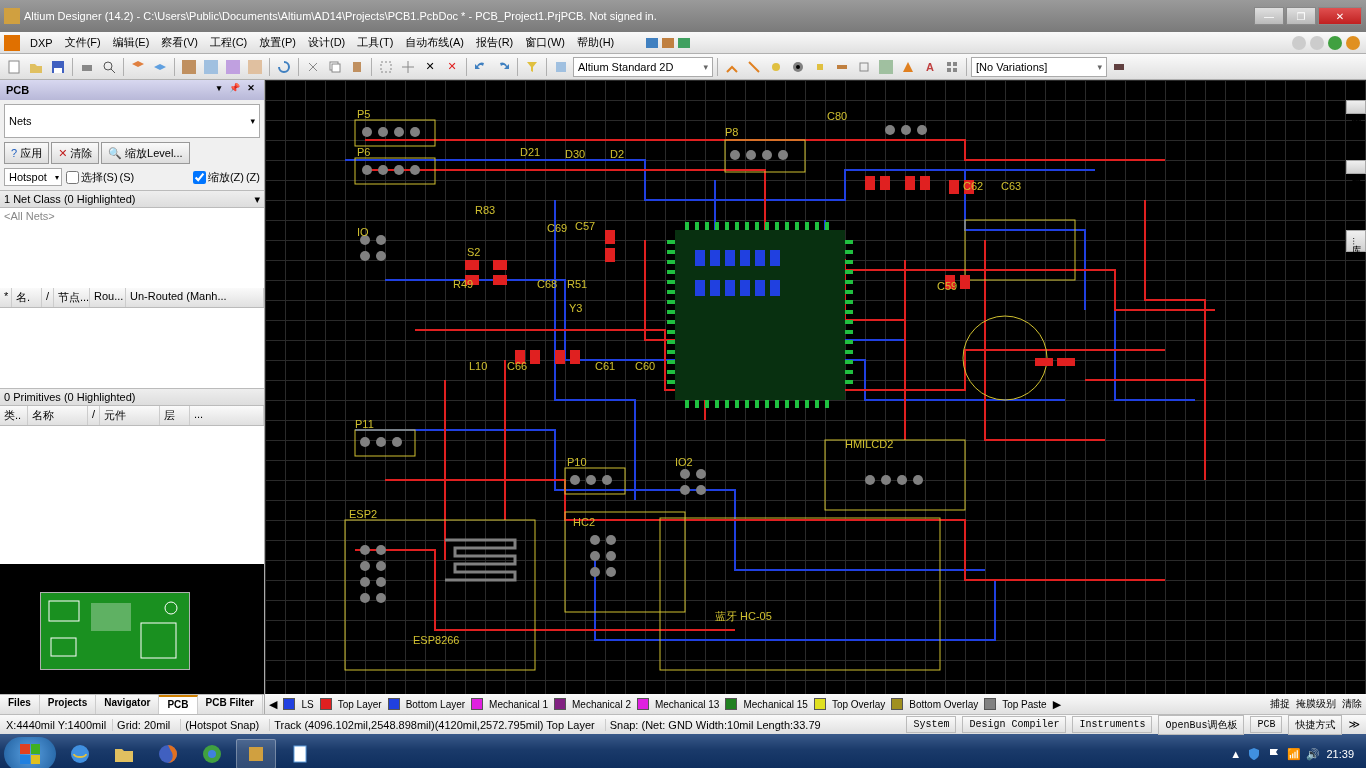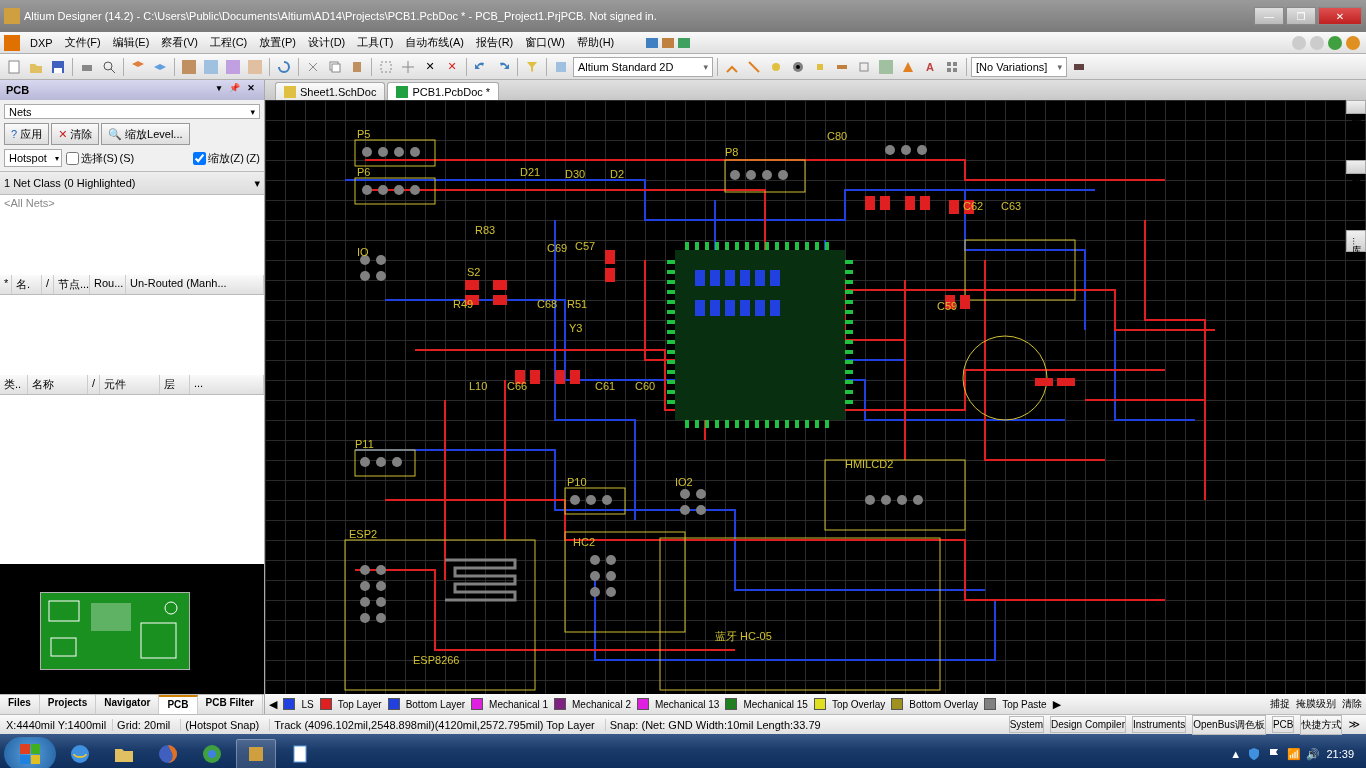--- a/index.html
+++ b/index.html
@@ -18,29 +18,29 @@
 .toolbar { height: 26px; background: linear-gradient(#fafafa,#e0e0e0); display: flex; align-items: center; padding: 0 4px; border-bottom: 1px solid #b0b0b0; gap: 2px; }
 .tbtn { width: 20px; height: 20px; border: 1px solid transparent; display: flex; align-items: center; justify-content: center; }
 .tsep { width: 1px; height: 18px; background: #b0b0b0; margin: 0 2px; }
 .tcombo { height: 20px; border: 1px solid #aaa; background: #fff; padding: 0 18px 0 4px; display: flex; align-items: center; position: relative; }
 .tcombo::after { content: "▾"; position: absolute; right: 4px; font-size: 9px; color: #666; }
 .main { display: flex; height: 634px; }
 .leftpanel { width: 265px; background: #f0f0f0; border-right: 1px solid #aaa; display: flex; flex-direction: column; }
 .panelhdr { height: 20px; background: linear-gradient(#d8d8f0,#b8b8d8); display: flex; align-items: center; padding: 0 6px; font-weight: bold; }
 .panelhdr .sp { flex: 1; }
 .panelhdr .pbtn { width: 14px; height: 14px; margin-left: 2px; font-size: 9px; text-align: center; }
-.combo { height: 15px; border: 1px solid #aaa; background: #fff; margin: 4px; padding: 0 4px; display: flex; align-items: center; position: relative; }
+.combo { height: 34px; border: 1px solid #aaa; background: #fff; margin: 4px; padding: 0 4px; display: flex; align-items: center; position: relative; }
 .combo::after { content: "▾"; position: absolute; right: 4px; font-size: 9px; }
 .btnrow { display: flex; gap: 2px; padding: 0 4px 4px; }
 .btn { height: 22px; border: 1px solid #999; background: linear-gradient(#fafafa,#ddd); padding: 0 6px; display: flex; align-items: center; gap: 3px; }
 .optrow { display: flex; align-items: center; padding: 0 4px 4px; gap: 4px; }
 .optrow .sel { height: 18px; border: 1px solid #aaa; background: #fff; padding: 0 14px 0 4px; display: flex; align-items: center; position: relative; }
 .optrow .sel::after { content: "▾"; position: absolute; right: 2px; font-size: 8px; }
 .optrow label { display: flex; align-items: center; gap: 2px; font-size: 10px; }
-.sectionhdr { height: 24px; background: linear-gradient(#eee,#ddd); border-top: 1px solid #bbb; border-bottom: 1px solid #bbb; padding: 0 4px; display: flex; align-items: center; font-size: 10px; }
+.sectionhdr { height: 18px; background: linear-gradient(#eee,#ddd); border-top: 1px solid #bbb; border-bottom: 1px solid #bbb; padding: 0 4px; display: flex; align-items: center; font-size: 10px; }
 .listarea { background: #fff; min-height: 50px; font-size: 10px; color: #888; padding: 2px 4px; }
 .colhdr { display: flex; background: linear-gradient(#fafafa,#e0e0e0); border-bottom: 1px solid #bbb; font-size: 10px; }
 .colhdr span { padding: 2px 4px; border-right: 1px solid #ccc; white-space: nowrap; overflow: hidden; }
 .preview { height: 130px; background: #000; margin-top: auto; position: relative; }
 .preview .board { position: absolute; left: 40px; top: 28px; width: 150px; height: 78px; background: #1a9020; border: 1px solid #b0b0b0; }
 .lefttabs { height: 20px; background: linear-gradient(#fafafa,#e0e0e0); display: flex; border-top: 1px solid #bbb; font-weight: bold; }
 .lefttabs .tab { padding: 2px 8px; border-right: 1px solid #ccc; font-size: 10px; }
 .lefttabs .tab.active { background: #fff; border-top: 2px solid #d08000; }
 .canvasarea { flex: 1; display: flex; flex-direction: column; background: #303030; position: relative; }
 .doctabs { height: 20px; background: linear-gradient(#e0e0e0,#c8c8c8); display: flex; align-items: flex-end; padding-left: 10px; gap: 2px; }
@@ -50,21 +50,21 @@
 .pcbview { flex: 1; background: #000; position: relative; overflow: hidden; }
 .grid { position: absolute; inset: 0; background-image: linear-gradient(#2a2a2a 1px, transparent 1px), linear-gradient(90deg, #2a2a2a 1px, transparent 1px); background-size: 20px 20px; }
 .layerbar { height: 20px; background: linear-gradient(#fafafa,#e0e0e0); display: flex; align-items: center; padding: 0 4px; gap: 6px; overflow: hidden; }
 .layerbar .sw { width: 12px; height: 12px; border: 1px solid #555; }
 .layerbar .lb { font-size: 10px; }
 .layerbar .nav { margin-left: auto; }
 .sidevtab { position: absolute; right: 0; top: 110px; width: 20px; background: linear-gradient(#f0f0f0,#d0d0d0); border: 1px solid #aaa; writing-mode: vertical-rl; padding: 6px 2px; font-size: 10px; z-index: 5; }
 .statusbar { height: 20px; background: linear-gradient(#fafafa,#e0e0e0); display: flex; align-items: center; padding: 0 6px; gap: 6px; border-top: 1px solid #bbb; font-size: 10px; }
 .statusbar .seg { padding: 0 4px; border-left: 1px solid #ccc; }
 .statusbar .sp { flex: 1; }
-.statusbar .stbtn { padding: 2px 0; border: 1px solid #bbb; background: linear-gradient(#fafafa,#e0e0e0); font-size: 10px; }
+.statusbar .stbtn { padding: 2px 6px; border: 1px solid #bbb; background: linear-gradient(#fafafa,#e0e0e0); font-size: 10px; font-family: Liberation Mono, monospace; }
 .taskbar { height: 40px; background: linear-gradient(#3a5a8a, #1a3a6a 40%, #0a2a5a); display: flex; align-items: center; padding: 0 4px; gap: 4px; }
 .start { width: 52px; height: 34px; border-radius: 17px; background: radial-gradient(circle, #5aa0e0, #2060a0); display: flex; align-items: center; justify-content: center; }
 .flag { width: 20px; height: 20px; display: grid; grid-template-columns: 1fr 1fr; grid-template-rows: 1fr 1fr; gap: 1px; }
 .flag div:nth-child(1){background:#e04020;} .flag div:nth-child(2){background:#40b020;} .flag div:nth-child(3){background:#2080e0;} .flag div:nth-child(4){background:#e0c020;}
 .tbicon { width: 40px; height: 30px; border-radius: 2px; display: flex; align-items: center; justify-content: center; }
 .tray { margin-left: auto; display: flex; align-items: center; gap: 6px; color: #fff; font-size: 11px; padding-right: 8px; }
 svg { display: block; }
 .trace-r { stroke: #e02020; stroke-width: 2; fill: none; }
 .trace-b { stroke: #2040e0; stroke-width: 2; fill: none; }
 .overlay-y { stroke: #d0c030; stroke-width: 1; fill: none; }
@@ -288,21 +288,21 @@
   <div class="tbtn" style="font-weight:bold;color:#c04040">A</div>
   <div class="tbtn">
       <svg width="14" height="14">
         <rect x="2" y="2" width="4" height="4" fill="#888"></rect>
         <rect x="8" y="2" width="4" height="4" fill="#888"></rect>
         <rect x="2" y="8" width="4" height="4" fill="#888"></rect>
         <rect x="8" y="8" width="4" height="4" fill="#888"></rect>
       </svg>
     </div>
   <div class="tsep"></div>
-  <div class="tcombo" style="width:96px">
+  <div class="tcombo" style="width:136px">
       <span>[No Variations]</span>
     </div>
   <div class="tbtn">
       <svg width="14" height="14">
         <rect x="2" y="4" width="10" height="6" fill="#604040"></rect>
       </svg>
     </div>
 </div>
 
 <div class="main">
@@ -355,20 +355,23 @@
     <div class="listarea" style="height:80px"><span>&lt;All Nets&gt;</span></div>
     <div class="colhdr">
       <span style="width:12px">*</span>
       <span style="width:30px">名.</span>
       <span style="width:12px">/</span>
       <span style="width:36px">节点...</span>
       <span style="width:36px">Rou...</span>
       <span style="flex:1">Un-Routed (Manh...</span>
     </div>
     <div class="listarea" style="height:80px"></div>
+    <div class="sectionhdr">
+        <span>0 Primitives (0 Highlighted)</span>
+      </div>
     <div class="colhdr">
       <span style="width:28px">类..</span>
       <span style="width:60px">名称</span>
       <span style="width:12px">/</span>
       <span style="width:60px">元件</span>
       <span style="width:30px">层</span>
       <span style="flex:1">...</span>
     </div>
     <div class="listarea" style="flex:1"></div>
     <div class="preview">
@@ -385,30 +388,20 @@
     <div class="lefttabs">
       <div class="tab">Files</div>
       <div class="tab">Projects</div>
       <div class="tab">Navigator</div>
       <div class="tab active">PCB</div>
       <div class="tab">PCB Filter</div>
     </div>
   </div>
 
   <div class="canvasarea">
-    <div class="doctabs">
-      <div class="doctab">
-          <div class="ico" style="background:#e0c040"></div>
-          <span>Sheet1.SchDoc</span>
-        </div>
-      <div class="doctab active">
-          <div class="ico" style="background:#20a040"></div>
-          <span>PCB1.PcbDoc *</span>
-        </div>
-    </div>
     <div class="pcbview">
       <div class="grid"></div>
       <svg width="1100" height="600" style="position:absolute;left:0;top:0">
 
         <path class="trace-b" d="M80 80 h300 v40 h200 v-30 h250 M120 200 h180 v80 h300 v40 h200 M90 350 h200 v60 h180 v80 h250 M330 480 v80 h400 v-60 M290 120 v200 h80 v100"></path>
         <path class="trace-b" d="M450 100 v80 h60 v60 M560 140 v120 h80 M700 90 v60 h120 v80 M850 200 v120 h80"></path>
 
         <path class="trace-r" d="M100 60 h600 v20 h200 M100 90 h400 v100 h350 v40 h100 M150 250 h250 v60 h300 v-40 h200 M120 400 h180 v40 h400 v60 h200 M90 470 h80 v80 h300"></path>
         <path class="trace-r" d="M380 160 v100 h60 v80 M500 180 h80 v60 h60 M640 180 v180 M720 160 v200 h120 M880 120 v100 h60 v80"></path>
         <path class="trace-r" d="M180 300 v180 M240 280 v160 M820 300 h120 v100"></path>

